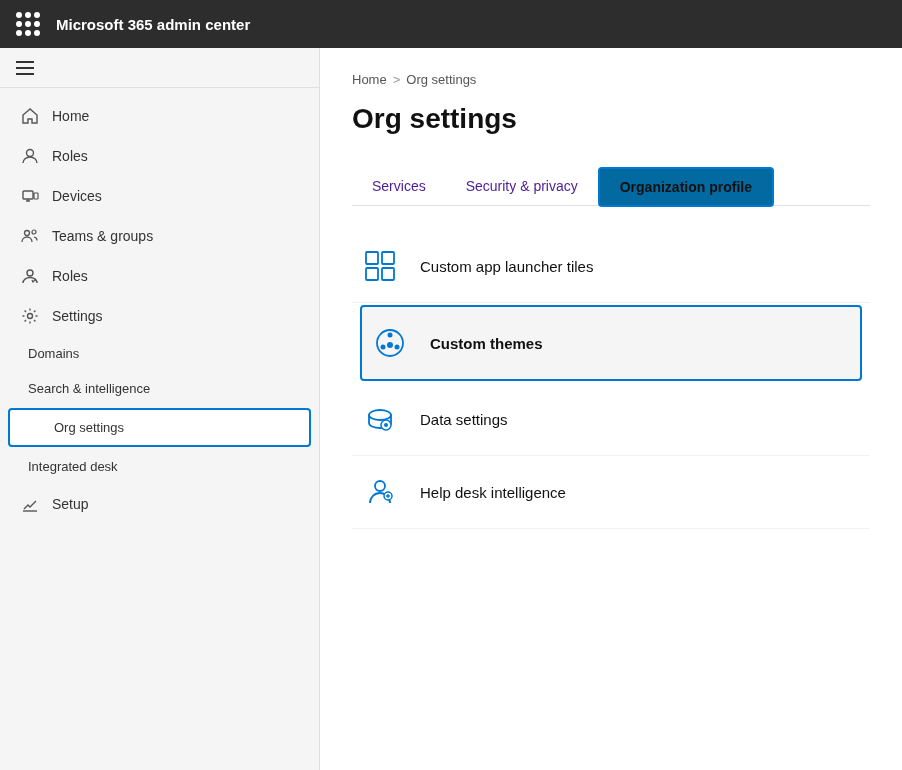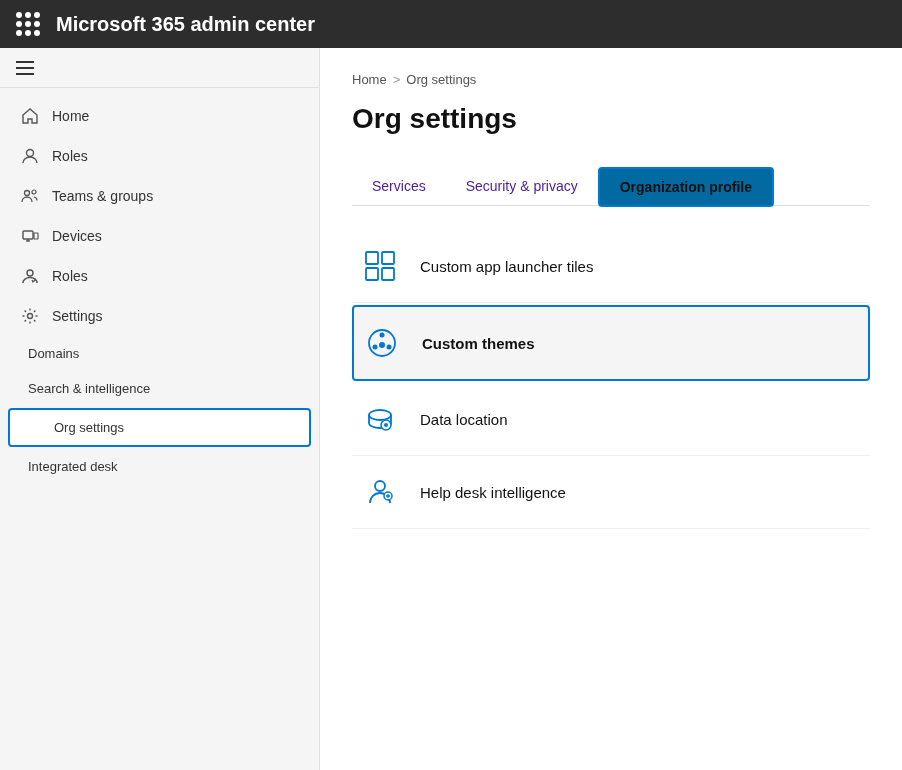--- a/index.html
+++ b/index.html
@@ -22,21 +22,21 @@
       gap: 3px;
       cursor: pointer;
     }
     .topbar-dots span {
       width: 6px; height: 6px;
       background: #fff;
       border-radius: 50%;
       display: block;
     }
     .topbar-title {
-      font-size: 20px;
+      font-size: 15px;
       font-weight: 600;
       color: #fff;
     }
 
     
     .layout {
       display: flex;
       flex: 1;
       overflow: hidden;
     }
@@ -179,21 +179,21 @@
       padding: 16px 8px;
       gap: 20px;
       border-bottom: 1px solid #f0f0f0;
       cursor: pointer;
       text-align: right;
     }
     .settings-item.highlighted {
       background: #f5f5f5;
       border: 2px solid #0078d4;
       border-radius: 4px;
-      margin: 2px 0;
+      margin: 2px 8px;
     }
 
     .settings-item-icon {
       width: 40px;
       height: 40px;
       display: flex;
       align-items: center;
       justify-content: center;
       flex-shrink: 0;
       color: #0078d4;
@@ -255,44 +255,44 @@
             <circle cx="9" cy="6" r="3.5" stroke="#555" stroke-width="1.4"></circle>
             <path d="M2 16c0-3.3 3.1-6 7-6s7 2.7 7 6" stroke="#555" stroke-width="1.4" fill="none"></path>
           </svg>
         </div>
         <span>Roles</span>
       </div>
 
       <div class="nav-item">
         <div class="nav-icon">
           <svg width="18" height="18" viewBox="0 0 18 18" fill="none">
+            <rect x="2" y="4" width="10" height="8" rx="1" stroke="#555" stroke-width="1.4"></rect>
+            <rect x="13" y="6" width="4" height="6" rx="0.5" stroke="#555" stroke-width="1.2"></rect>
+            <line x1="5" y1="14" x2="9" y2="14" stroke="#555" stroke-width="1.4"></line>
+            <line x1="7" y1="12" x2="7" y2="14" stroke="#555" stroke-width="1.4"></line>
+          </svg>
+        </div>
+        <span>Devices</span>
+      </div>
+
+      <div class="nav-item">
+        <div class="nav-icon">
+          <svg width="18" height="18" viewBox="0 0 18 18" fill="none">
             <circle cx="6" cy="6" r="2.5" stroke="#555" stroke-width="1.3"></circle>
             <circle cx="13" cy="5" r="2" stroke="#555" stroke-width="1.2"></circle>
             <path d="M1 15c0-2.8 2.2-5 5-5s5 2.2 5 5" stroke="#555" stroke-width="1.3" fill="none"></path>
             <path d="M13 10c1.7.3 3 1.7 3 3.5" stroke="#555" stroke-width="1.2" fill="none"></path>
           </svg>
         </div>
         <span>Teams &amp; groups</span>
       </div>
 
       <div class="nav-item">
         <div class="nav-icon">
           <svg width="18" height="18" viewBox="0 0 18 18" fill="none">
-            <rect x="2" y="4" width="10" height="8" rx="1" stroke="#555" stroke-width="1.4"></rect>
-            <rect x="13" y="6" width="4" height="6" rx="0.5" stroke="#555" stroke-width="1.2"></rect>
-            <line x1="5" y1="14" x2="9" y2="14" stroke="#555" stroke-width="1.4"></line>
-            <line x1="7" y1="12" x2="7" y2="14" stroke="#555" stroke-width="1.4"></line>
-          </svg>
-        </div>
-        <span>Devices</span>
-      </div>
-
-      <div class="nav-item">
-        <div class="nav-icon">
-          <svg width="18" height="18" viewBox="0 0 18 18" fill="none">
             <circle cx="9" cy="6" r="3" stroke="#555" stroke-width="1.4"></circle>
             <path d="M2 16c0-3 3-5.5 7-5.5s7 2.5 7 5.5" stroke="#555" stroke-width="1.4" fill="none"></path>
             <path d="M11 13l1 2 3-3" stroke="#555" stroke-width="1.3" fill="none"></path>
           </svg>
         </div>
         <span>Roles</span>
       </div>
 
       <div class="nav-item">
         <div class="nav-icon">
@@ -310,20 +310,29 @@
       <div class="nav-item sub">
         <span>Search &amp; intelligence</span>
       </div>
       <div class="nav-item sub selected">
         <span>Org settings</span>
       </div>
       <div class="nav-item sub">
         <span>Integrated desk</span>
       </div>
 
+      <div class="nav-item">
+        <div class="nav-icon">
+          <svg width="18" height="18" viewBox="0 0 18 18" fill="none">
+            <path d="M3 14l4-4 2 2 6-6" stroke="#555" stroke-width="1.4" fill="none"></path>
+            <path d="M2 16h14" stroke="#555" stroke-width="1.4"></path>
+          </svg>
+        </div>
+        <span>Setup</span>
+      </div>
 
     </div>
   </nav>
 
   <main class="main-content">
 
     <div class="breadcrumb">
       <a href="#">Home</a>
       <span class="breadcrumb-sep">&gt;</span>
       <span>Org settings</span>
@@ -366,21 +375,21 @@
 
       <div class="settings-item">
         <div class="settings-item-icon">
           <svg width="36" height="36" viewBox="0 0 36 36" fill="none">
             <ellipse cx="18" cy="14" rx="11" ry="5" stroke="#0078d4" stroke-width="1.8"></ellipse>
             <path d="M7 14v8c0 2.8 4.9 5 11 5s11-2.2 11-5V14" stroke="#0078d4" stroke-width="1.8"></path>
             <circle cx="24" cy="24" r="5" fill="white" stroke="#0078d4" stroke-width="1.5"></circle>
             <circle cx="24" cy="24" r="2" fill="#0078d4"></circle>
           </svg>
         </div>
-        <span class="settings-item-label">Data location</span>
+        <span class="settings-item-label">Data settings</span>
       </div>
 
       <div class="settings-item">
         <div class="settings-item-icon">
           <svg width="36" height="36" viewBox="0 0 36 36" fill="none">
             <circle cx="18" cy="12" r="5" stroke="#0078d4" stroke-width="1.8"></circle>
             <path d="M8 29c0-5.5 4.5-10 10-10s10 4.5 10 10" stroke="#0078d4" stroke-width="1.8" fill="none"></path>
             <circle cx="26" cy="22" r="4" fill="white" stroke="#0078d4" stroke-width="1.5"></circle>
             <path d="M24 22h4M26 20v4" stroke="#0078d4" stroke-width="1.3"></path>
           </svg>

